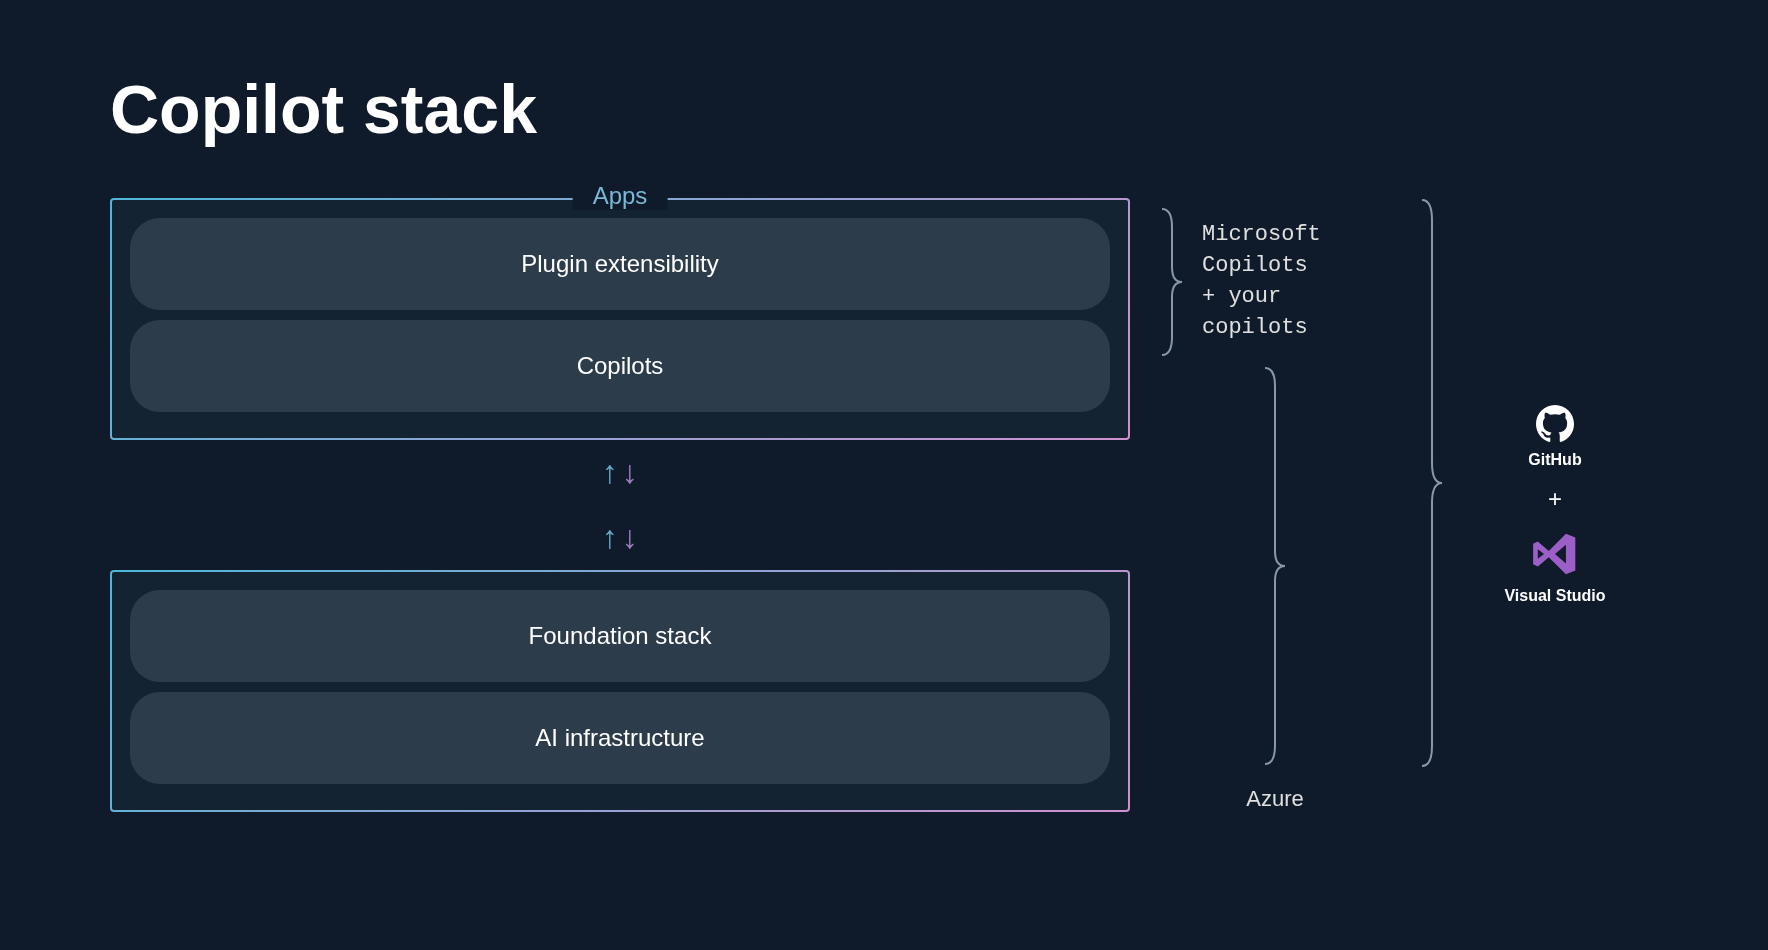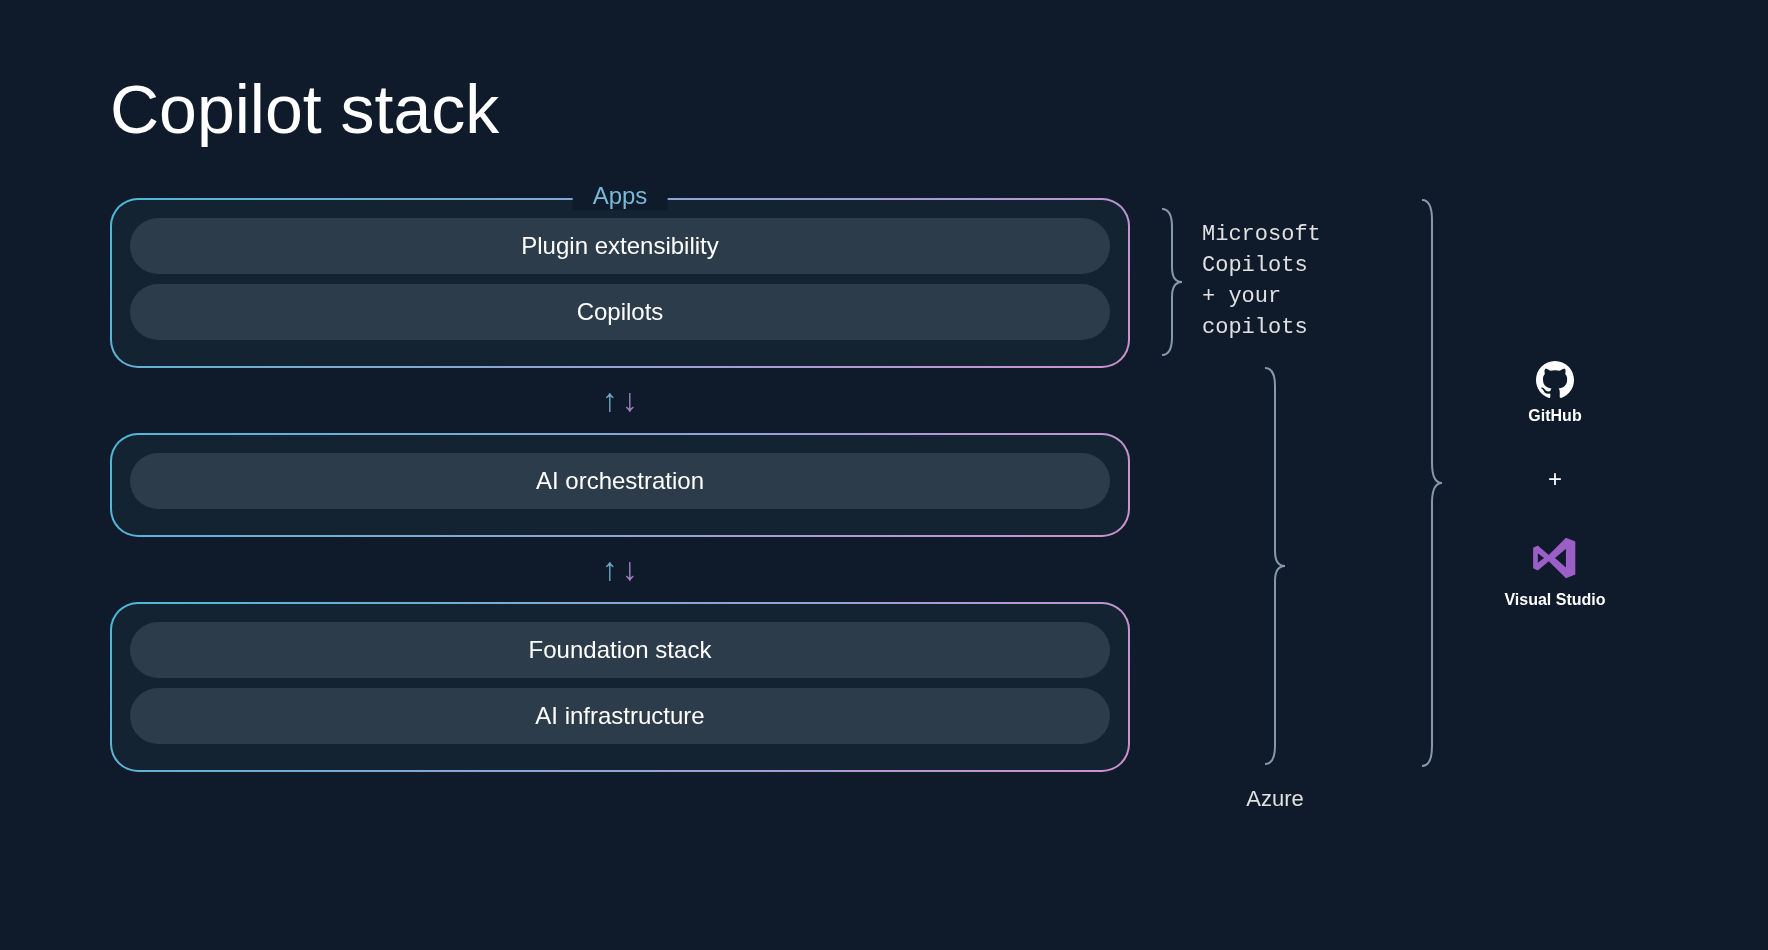--- a/index.html
+++ b/index.html
@@ -11,56 +11,56 @@
       background: #0f1b2a;
       width: 1768px;
       height: 950px;
       font-family: 'Segoe UI', -apple-system, sans-serif;
       color: #ffffff;
       padding: 70px 110px;
       position: relative;
     }
     .title {
       font-size: 68px;
-      font-weight: 400;
+      font-weight: 700;
       margin-bottom: 50px;
     }
     .main-container {
       display: flex;
       gap: 30px;
     }
     .stack-column {
       width: 1020px;
       display: flex;
       flex-direction: column;
       gap: 0;
     }
     .group-box-rounded {
-      border-radius: 28px;
+      border-radius: 4px;
       border: 2px solid transparent;
       background: linear-gradient(#142332, #142332) padding-box,
                   linear-gradient(135deg, #4db8d8, #d090d0) border-box;
       padding: 18px;
       position: relative;
     }
     .group-label {
       position: absolute;
       top: -18px;
       left: 50%;
       transform: translateX(-50%);
       background: #0f1b2a;
       padding: 0 20px;
       font-size: 24px;
       color: #7ab8d8;
       font-weight: 500;
     }
     .pill {
       background: #2d3c4a;
       border-radius: 30px;
-      padding: 14px 0;
+      padding: 32px 0;
       text-align: center;
       font-size: 24px;
       font-weight: 500;
       color: #ffffff;
       margin-bottom: 10px;
     }
     .pill:last-child {
       margin-bottom: 8px;
     }
     .arrows {
@@ -146,23 +146,20 @@
       <div class="group-label">Apps</div>
       <div class="pill">Plugin extensibility</div>
       <div class="pill">Copilots</div>
     </div>
 
     <div class="arrows">
       <span class="arrow-up">↑</span>
       <span class="arrow-down">↓</span>
     </div>
 
-    <div class="group-box-rounded">
-      <div class="pill">AI orchestration</div>
-    </div>
 
     <div class="arrows">
       <span class="arrow-up">↑</span>
       <span class="arrow-down">↓</span>
     </div>
 
     <div class="group-box-rounded">
       <div class="pill">Foundation stack</div>
       <div class="pill">AI infrastructure</div>
     </div>
@@ -185,21 +182,21 @@
         <path d="M 2 2 Q 12 2 12 20 L 12 185 Q 12 200 22 200 Q 12 200 12 215 L 12 380 Q 12 398 2 398" stroke="#8898a8" stroke-width="2" fill="none"></path>
       </svg>
       <div class="bracket-label">Azure</div>
     </div>
   </div>
 
   <div class="tools-column">
     <svg class="tall-bracket-svg" width="24" height="570" viewBox="0 0 24 570" style="position:absolute;left:-20px;top:0;">
       <path d="M 2 2 Q 12 2 12 22 L 12 265 Q 12 285 22 285 Q 12 285 12 305 L 12 548 Q 12 568 2 568" stroke="#8898a8" stroke-width="2" fill="none"></path>
     </svg>
-    <div style="display:flex;flex-direction:column;align-items:center;gap:40px;margin-left:30px;">
+    <div style="display:flex;flex-direction:column;align-items:center;gap:16px;margin-left:30px;">
       <div class="tool-item">
         <svg class="github-icon" viewBox="0 0 16 16" fill="#ffffff">
           <path d="M8 0C3.58 0 0 3.58 0 8c0 3.54 2.29 6.53 5.47 7.59.4.07.55-.17.55-.38 0-.19-.01-.82-.01-1.49-2.01.37-2.53-.49-2.69-.94-.09-.23-.48-.94-.82-1.13-.28-.15-.68-.52-.01-.53.63-.01 1.08.58 1.23.82.72 1.21 1.87.87 2.33.66.07-.52.28-.87.51-1.07-1.78-.2-3.64-.89-3.64-3.95 0-.87.31-1.59.82-2.15-.08-.2-.36-1.02.08-2.12 0 0 .67-.21 2.2.82.64-.18 1.32-.27 2-.27.68 0 1.36.09 2 .27 1.53-1.04 2.2-.82 2.2-.82.44 1.1.16 1.92.08 2.12.51.56.82 1.27.82 2.15 0 3.07-1.87 3.75-3.65 3.95.29.25.54.73.54 1.48 0 1.07-.01 1.93-.01 2.2 0 .21.15.46.55.38A8.013 8.013 0 0016 8c0-4.42-3.58-8-8-8z"></path>
         </svg>
         <span class="tool-label">GitHub</span>
       </div>
       <div class="plus-sign">+</div>
       <div class="tool-item">
         <svg class="vs-icon" viewBox="0 0 32 32">
           <path fill="#9b5fc7" d="M23 3l-11 11L5 8 2 9.5v13L5 24l7-6 11 11 6-2.5V5.5L23 3zM5 19v-6l4 3-4 3zm18 3l-7-6 7-6v12z"></path>

